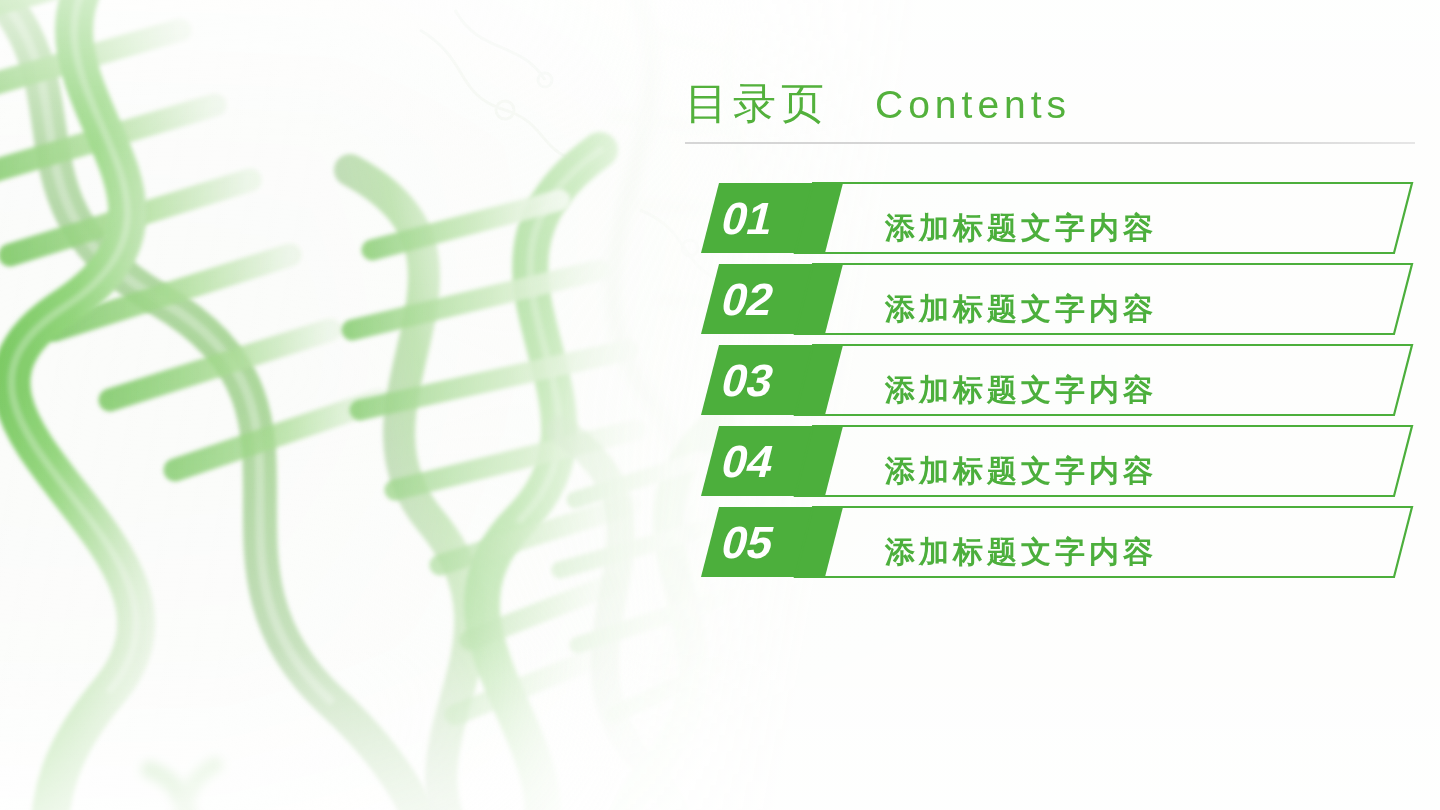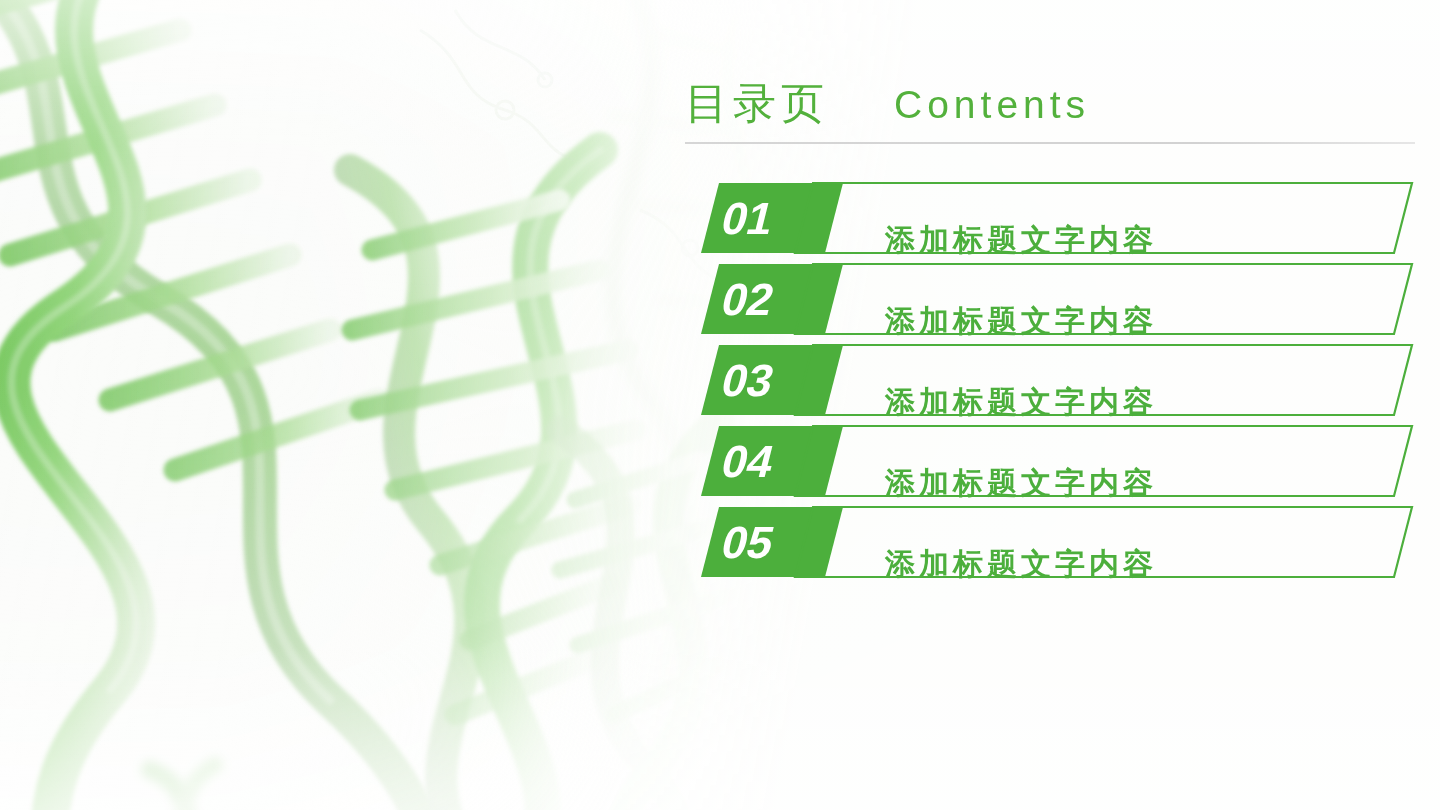--- a/index.html
+++ b/index.html
@@ -48,21 +48,21 @@
 
   
   #header {
     position:absolute;
     left:685px; top:82px;
     width:730px;
   }
   #title-row {
     display:flex;
     align-items:baseline;
-    gap:37px;
+    gap:18px;
     height:56px;
   }
   #title-cn {
     font-size:43px;
     font-weight:400;
     color:#53b13c;
     letter-spacing:5px;
     line-height:1;
     white-space:nowrap;
   }
@@ -113,21 +113,21 @@
     color:#ffffff;
     letter-spacing:0px;
     transform:skewX(-14deg);
     font-family:"Liberation Sans Narrow","Liberation Sans", sans-serif;
     font-stretch:condensed;
     line-height:1;
   }
 
   .row-label {
     position:absolute;
-    left:200px; top:16px;
+    left:200px; top:4px;
     height:83px;
     display:flex;
     align-items:center;
     font-size:30px;
     font-weight:700;
     color:#4caf3c;
     letter-spacing:4px;
     line-height:1;
     white-space:nowrap;
   }

